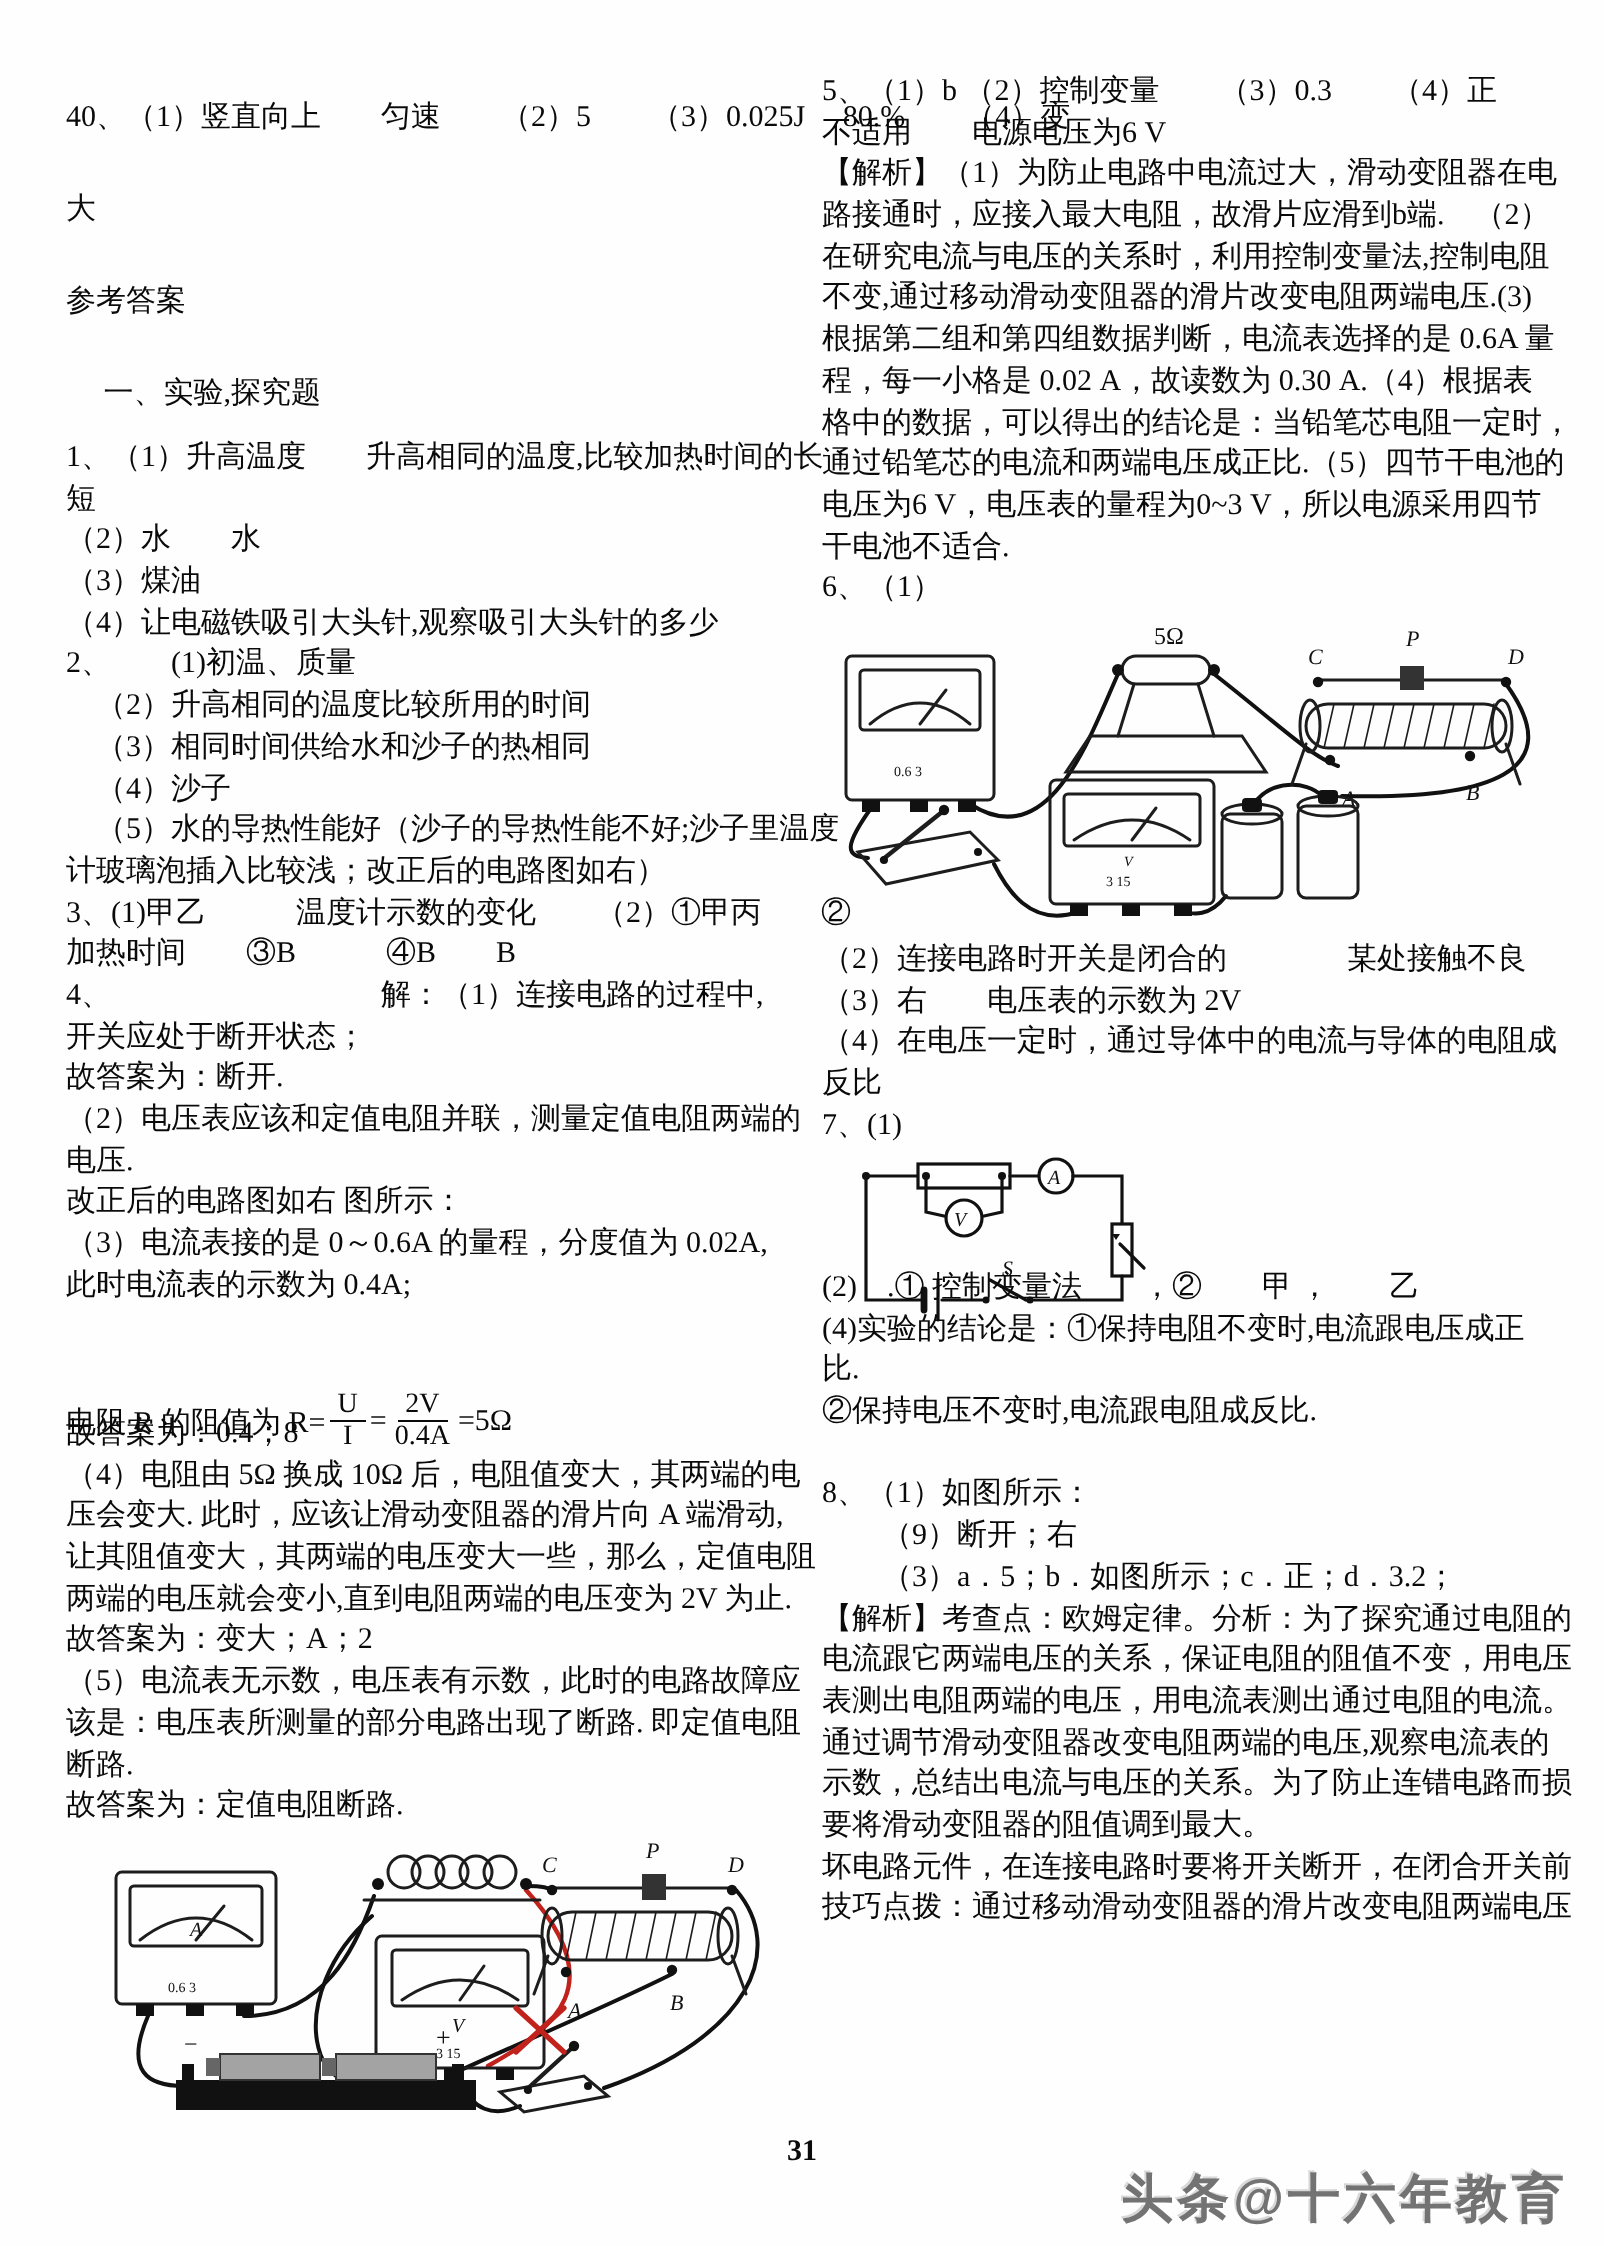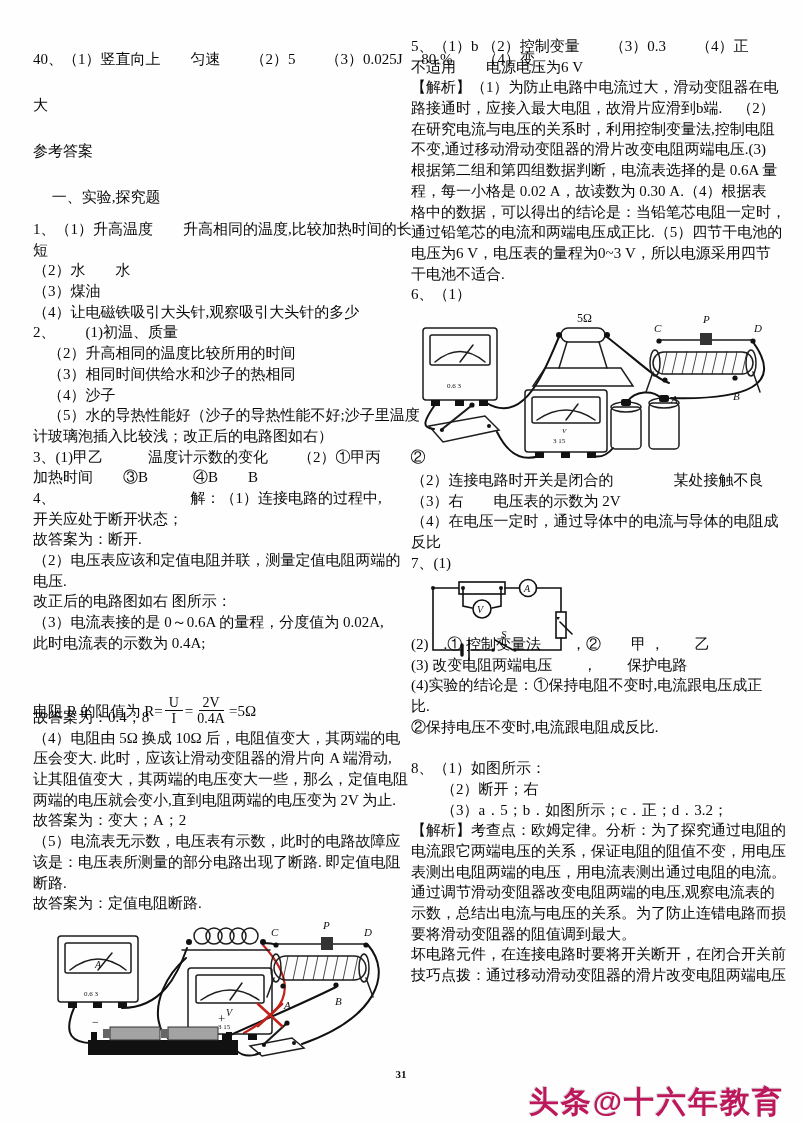--- a/index.html
+++ b/index.html
@@ -22,24 +22,24 @@
   .figure svg{display:block;width:100%;height:100%;}
   .fig-stroke{stroke:#1d1d1d;fill:none;stroke-width:1.5;stroke-linecap:round;}
   .fig-wire{stroke:#111;fill:none;stroke-width:2;stroke-linecap:round;}
   .fig-red{stroke:#c2221c;fill:none;stroke-width:2.2;stroke-linecap:round;}
   .fig-fill{fill:#111;stroke:none;}
   .fig-gray{fill:#a3a3a3;stroke:#333;stroke-width:1;}
   .figure text{font-family:"Liberation Serif","DejaVu Serif",serif;fill:#111;}
   .t-it{font-style:italic;}
   .t10{font-size:10px;} .t11{font-size:11px;} .t12{font-size:12px;} .t7{font-size:7px;} .t13{font-size:13px;}
   
-  .page-number{position:absolute;left:0;right:0;top:1068px;text-align:center;font-size:11px;font-weight:bold;}
+  .page-number{position:absolute;left:0;right:0;top:1068px;text-align:center;font-size:15px;font-weight:bold;}
   .watermark{
-    position:absolute;right:18px;top:1082px;font-size:30px;font-weight:bold;
-    color:#be185d;letter-spacing:2px;
+    position:absolute;right:18px;top:1082px;font-size:26px;font-weight:bold;
+    color:#737373;letter-spacing:2px;
     text-shadow:1px 1px 0 #ffffff,-1px -1px 0 #d8d8d8;
     font-family:"Liberation Sans","DejaVu Sans",sans-serif;
   }
 </style>
 </head>
 <body>
 
 <div class="page">
 
   <div class="col top-block" style="left:33px;top:36px;width:372px;">
@@ -320,27 +320,26 @@
         <circle cx="68" cy="74" r="1.8" fill="#111" stroke="none"></circle>
       </g>
       <text x="99" y="16" class="t10 t-it">A</text>
       <text x="52" y="37" class="t10 t-it">V</text>
       <text x="76" y="62" class="t11 t-it">S</text>
     </svg>
   </div>
 
   <div class="col" style="left:411px;top:634px;width:382px;">
     <div class="ln">(2)　.① 控制变量法　　，②　　甲 ，　　乙</div>
-    <div class="ln">(3) 改变电阻两端电压　　，　　保护电路</div>
     <div class="ln">(4)实验的结论是：①保持电阻不变时,电流跟电压成正</div>
     <div class="ln">比.</div>
     <div class="ln">②保持电压不变时,电流跟电阻成反比.</div>
     <div class="ln"></div>
     <div class="ln">8、（1）如图所示：</div>
-    <div class="ln">　　（2）断开；右</div>
+    <div class="ln">　　（9）断开；右</div>
     <div class="ln">　　（3）a．5；b．如图所示；c．正；d．3.2；</div>
     <div class="ln">【解析】考查点：欧姆定律。分析：为了探究通过电阻的</div>
     <div class="ln">电流跟它两端电压的关系，保证电阻的阻值不变，用电压</div>
     <div class="ln">表测出电阻两端的电压，用电流表测出通过电阻的电流。</div>
     <div class="ln">通过调节滑动变阻器改变电阻两端的电压,观察电流表的</div>
     <div class="ln">示数，总结出电流与电压的关系。为了防止连错电路而损</div>
     <div class="ln">要将滑动变阻器的阻值调到最大。</div>
     <div class="ln">坏电路元件，在连接电路时要将开关断开，在闭合开关前</div>
     <div class="ln">技巧点拨：通过移动滑动变阻器的滑片改变电阻两端电压</div>
   </div>

